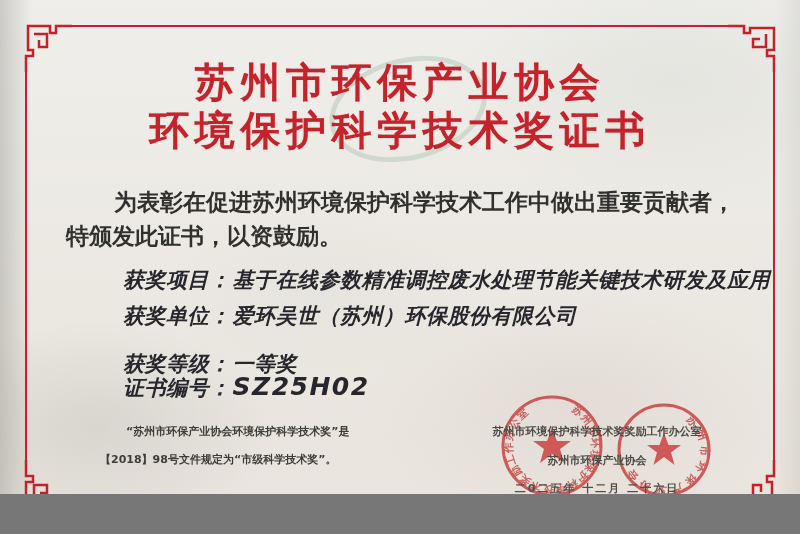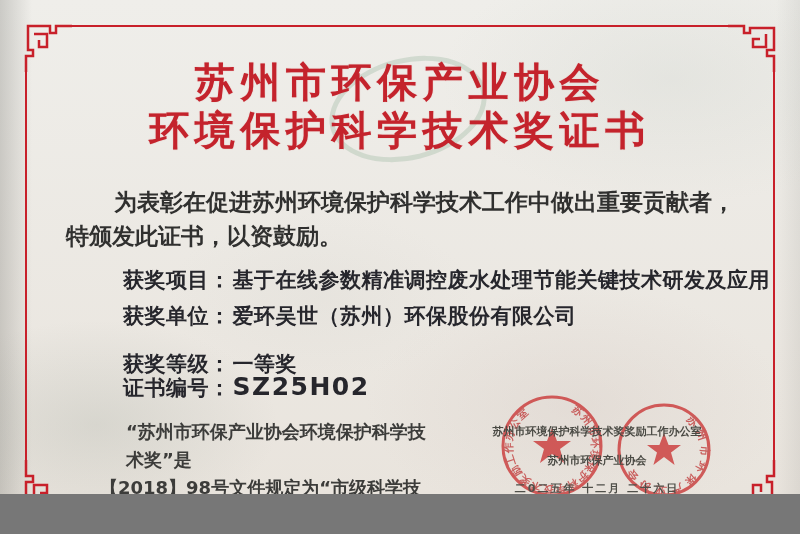--- a/index.html
+++ b/index.html
@@ -47,27 +47,27 @@
   .title.l2{top:110px;}
   .bodytext{
     position:absolute;left:66px;width:690px;
     font-family:"DejaVu Serif","Liberation Serif",serif;font-weight:bold;
     color:#30302f;font-size:23px;line-height:1;
   }
   .bodytext.l1{top:190px;padding-left:48px;}
   .bodytext.l2{top:224px;}
   .field{
     position:absolute;left:123px;white-space:nowrap;
-    font-weight:bold;color:#26262c;font-size:21px;letter-spacing:.5px;
+    font-weight:bold;color:#26262c;font-size:21px;letter-spacing:.5px;font-style:italic;
   }
   .field .label{margin-right:2px;}
   .field.no .value{font-size:25px;letter-spacing:1.5px;}
   .footnote{
     position:absolute;left:100px;width:335px;
-    font-weight:bold;color:#3c3c3a;font-size:18px;line-height:28px;
+    font-weight:bold;color:#3c3c3a;font-size:11px;line-height:28px;
   }
   .footnote .fl1{padding-left:26px;}
   .issuer{
     position:absolute;left:432px;width:330px;text-align:center;
     font-weight:bold;color:#4a4a44;font-size:11px;line-height:1;
   }
   .issuer.l1{top:426px;}
   .issuer.l2{top:455px;}
   .issuer.date{top:483px;letter-spacing:2px;color:#50504a;}
   .seal{position:absolute;opacity:.78;}

